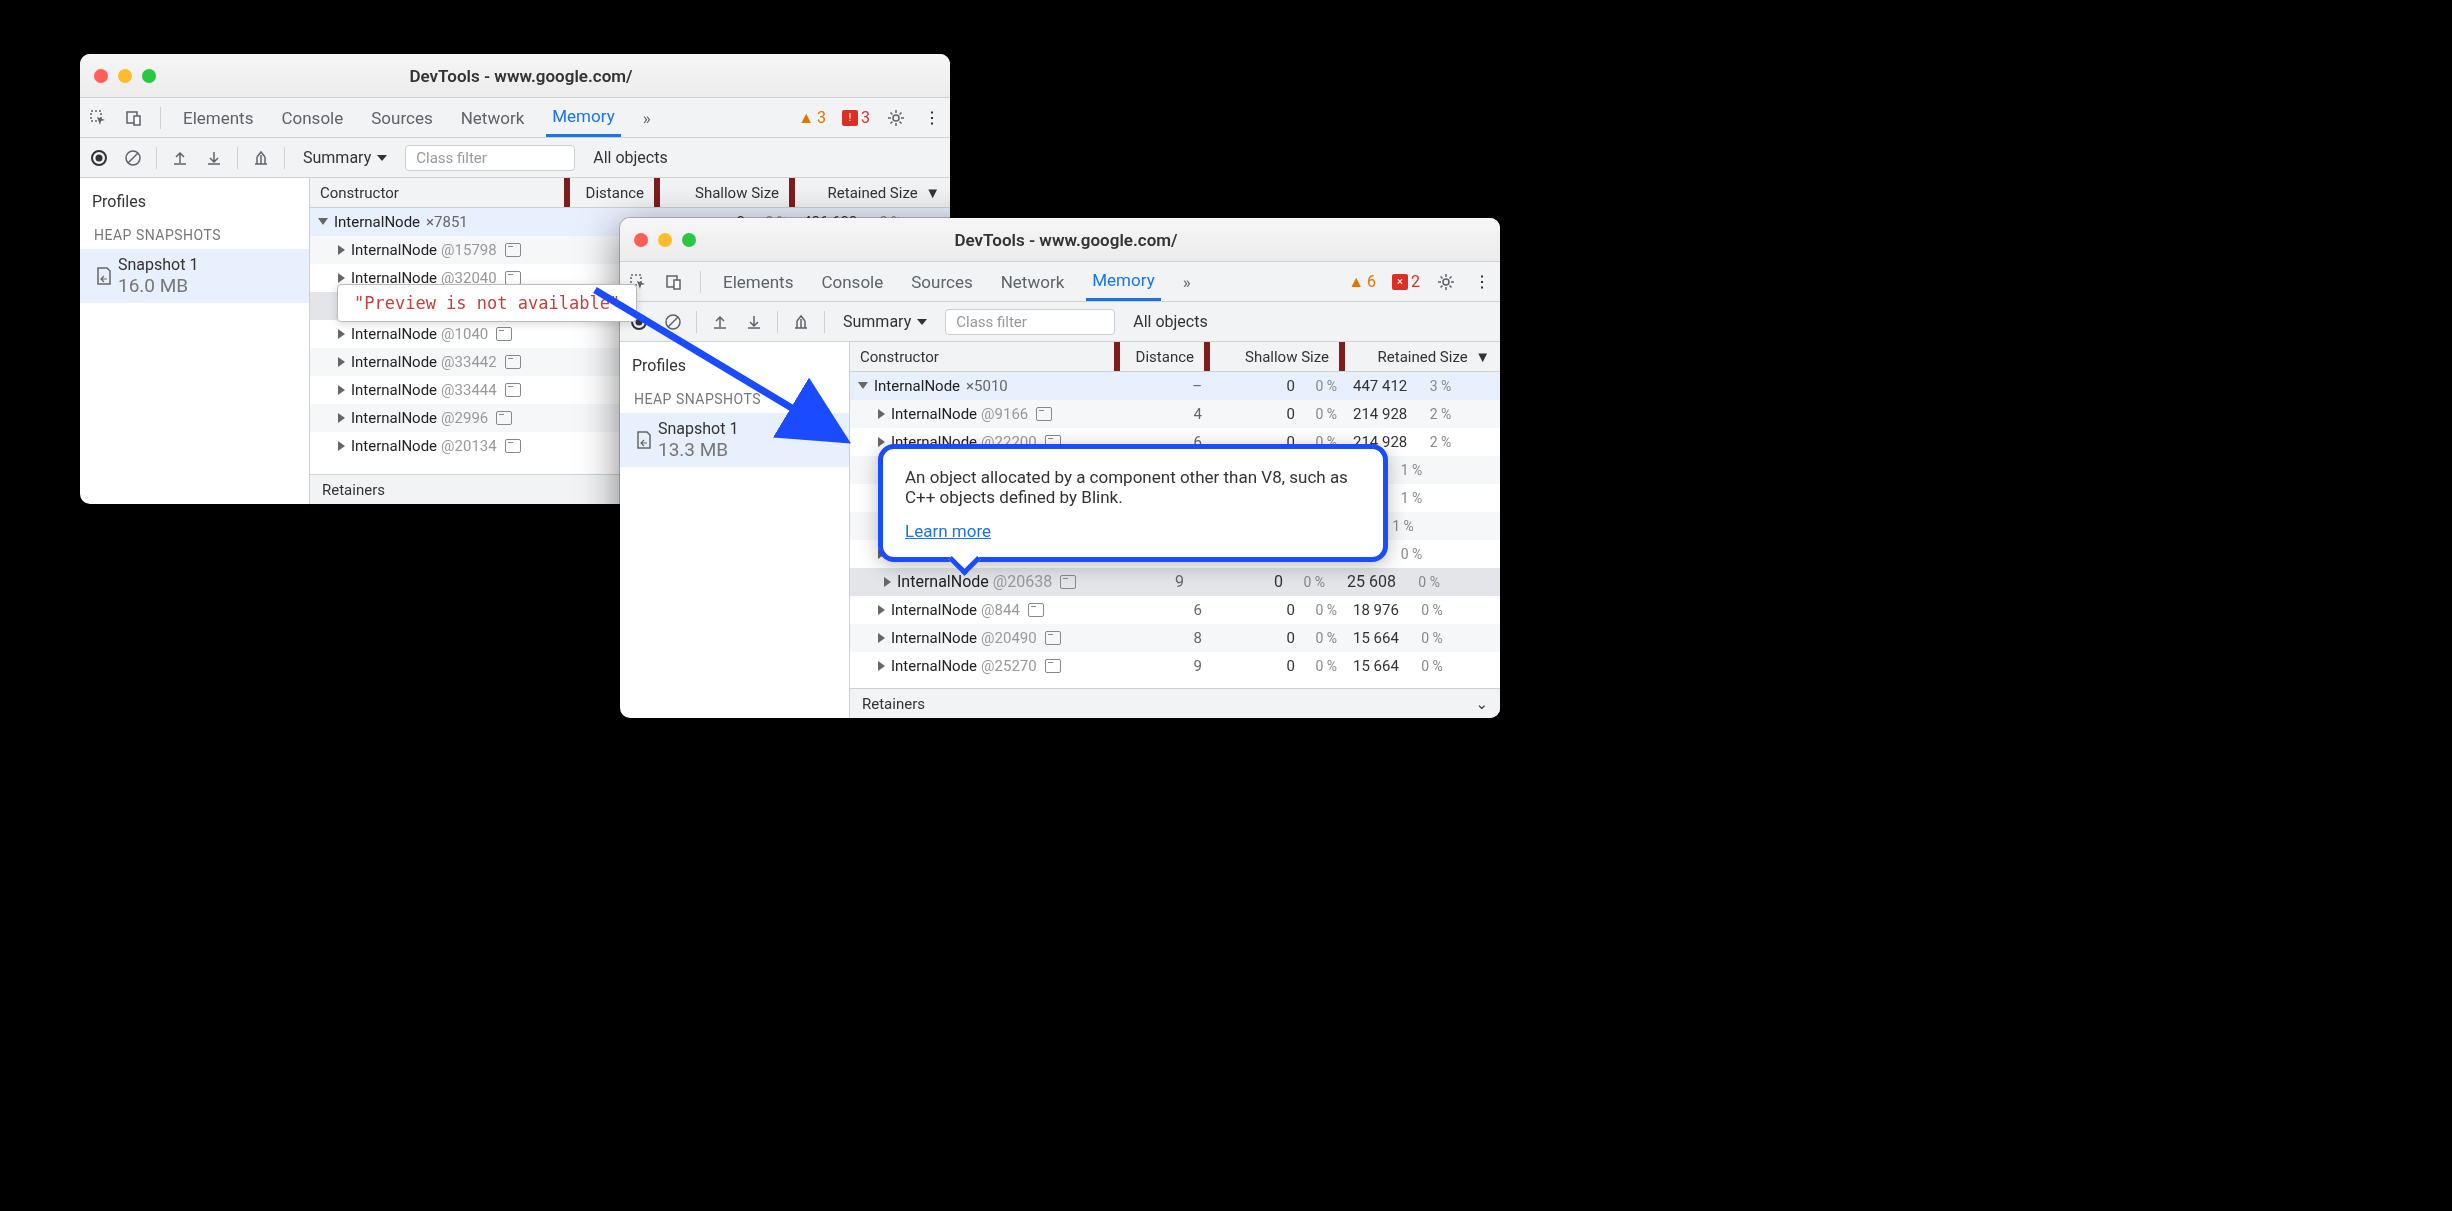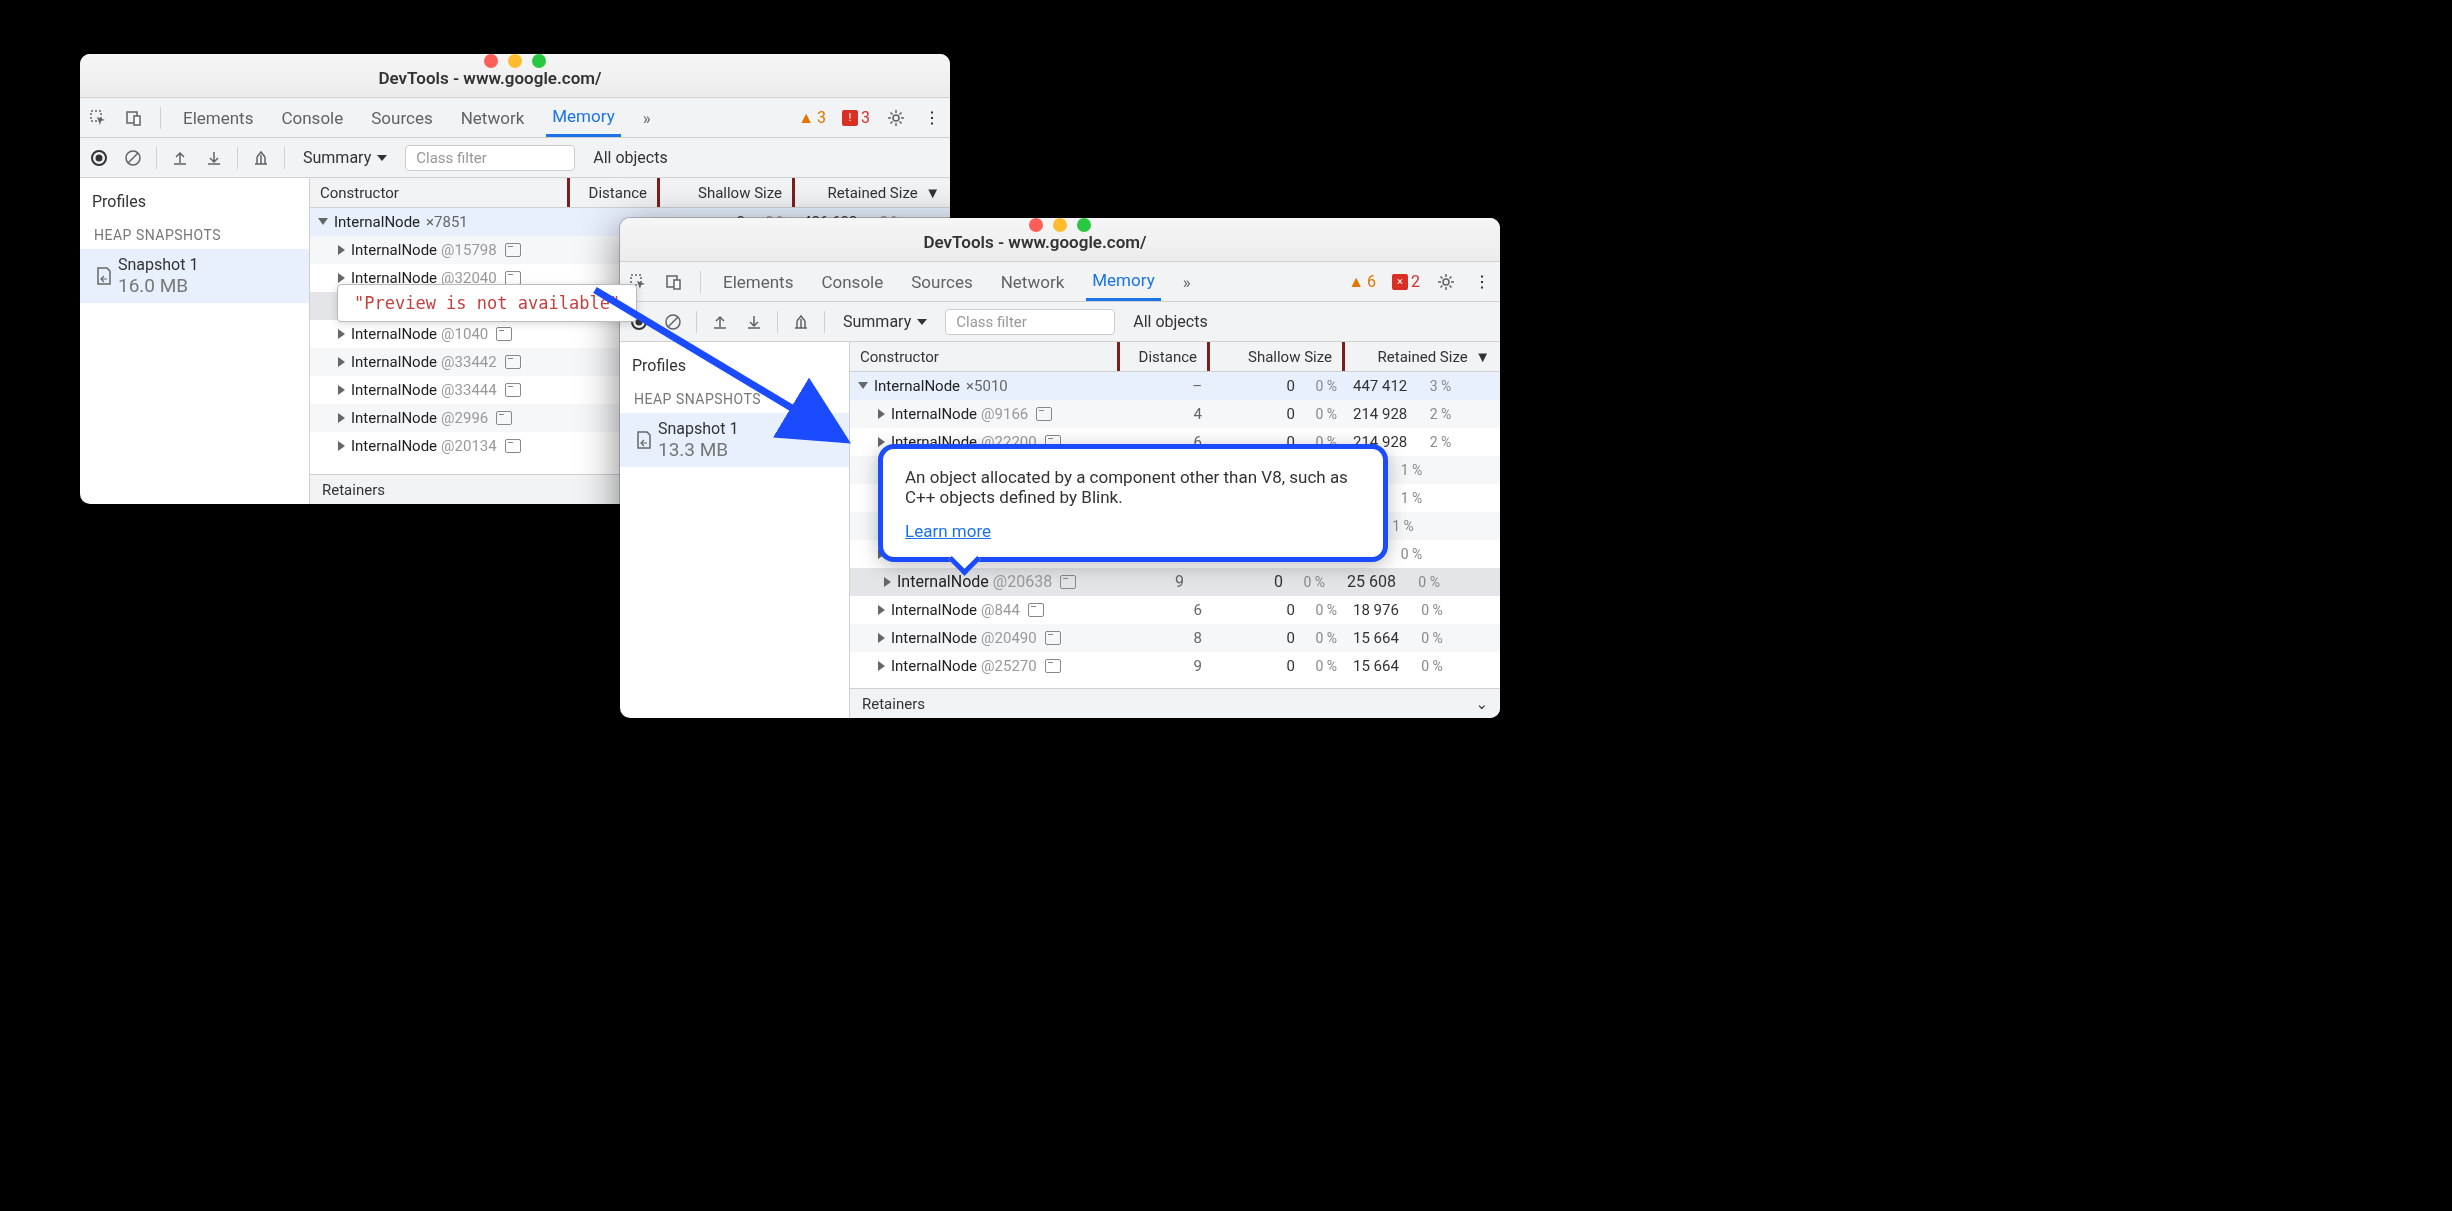--- a/index.html
+++ b/index.html
@@ -1,18 +1,18 @@
 <!DOCTYPE html>
 <html><head>
 <meta charset="utf-8">
 <style>
 * { margin: 0; padding: 0; box-sizing: border-box; font-family: -apple-system, BlinkMacSystemFont, "Segoe UI", Roboto, sans-serif; }
 body { background: #000; width: 2452px; height: 1211px; position: relative; }
 .window { position: absolute; background: #fff; border-radius: 10px; box-shadow: 0 0 0 1px rgba(0,0,0,.2), 0 10px 40px rgba(0,0,0,.5); overflow: hidden; }
-.titlebar { height: 44px; background: linear-gradient(#f6f6f6,#ececec); display: flex; align-items: center; padding: 0 14px; border-bottom: 1px solid #d0d0d0; flex-direction: column; }
+.titlebar { height: 44px; background: linear-gradient(#f6f6f6,#ececec); display: flex; align-items: center; padding: 0 14px; border-bottom: 1px solid #d0d0d0; }
 .tlights { display: flex; gap: 10px; }
 .tlight { width: 14px; height: 14px; border-radius: 50%; }
 .tlight.r { background: #ff5f57; } .tlight.y { background: #febc2e; } .tlight.g { background: #28c840; }
 .wtitle { flex: 1; text-align: center; font-size: 17px; color: #333; font-weight: 600; margin-left: -50px; }
 .tabbar { display: flex; align-items: center; height: 40px; background: #f1f3f4; border-bottom: 1px solid #d0d0d0; padding: 0 8px; gap: 16px; }
 .tbicon { width: 20px; height: 20px; display:flex; align-items:center; justify-content:center; }
 .tab { font-size: 17px; color: #5f6368; padding: 0 6px; height: 100%; display: flex; align-items: center; cursor: pointer; }
 .tab.active { color: #1a73e8; border-bottom: 3px solid #1a73e8; }
 .tabspace { flex: 1; }
 .warn { color: #e37400; font-size: 16px; display:flex; align-items:center; gap:3px;}
@@ -27,21 +27,21 @@
 .content { display: flex; height: calc(100% - 124px); }
 .sidebar { width: 230px; border-right: 1px solid #d0d0d0; padding: 10px 0; }
 .sbhead { font-size: 16px; color: #333; padding: 4px 12px 10px; }
 .sbcat { font-size: 14px; color: #777; letter-spacing: .5px; padding: 6px 14px; }
 .sbitem { display:flex; align-items:center; gap:4px; padding: 6px 14px; background:#e8f0fe; cursor:pointer;}
 .sbitem .fileic { width:20px; height:20px; }
 .snapname { font-size: 16px; color: #333; }
 .snapsize { font-size: 19px; color: #777; }
 .main { flex: 1; display:flex; flex-direction:column; overflow:hidden; }
 .thead { display:flex; height:30px; align-items:center; border-bottom:1px solid #d0d0d0; background:#f1f3f4; font-size:15px; color:#333; }
-.thead > div { padding: 0 10px; border-right:3px solid #7f1d1d; height:100%; display:flex; align-items:center; }
+.thead > div { padding: 0 10px; border-right:6px solid #7f1d1d; height:100%; display:flex; align-items:center; }
 .thead > div:last-child { border-right:none; }
 .col-con { flex: 1; }
 .col-d { width: 90px; justify-content:flex-end;}
 .col-s { width: 135px; justify-content:flex-end;}
 .col-r { width: 155px; justify-content:flex-end;}
 .rows { flex:1; overflow:auto; font-family: Menlo, Consolas, monospace; font-size: 15px; position:relative;}
 .row { display:flex; height:28px; align-items:center; border-bottom: 1px solid transparent; }
 .row:nth-child(odd){ background:#fff; } .row:nth-child(even){ background:#f6f7f9; }
 .row.expanded { background:#e8f0fe !important; }
 .row.sel { background:#e3e5e8 !important; }

